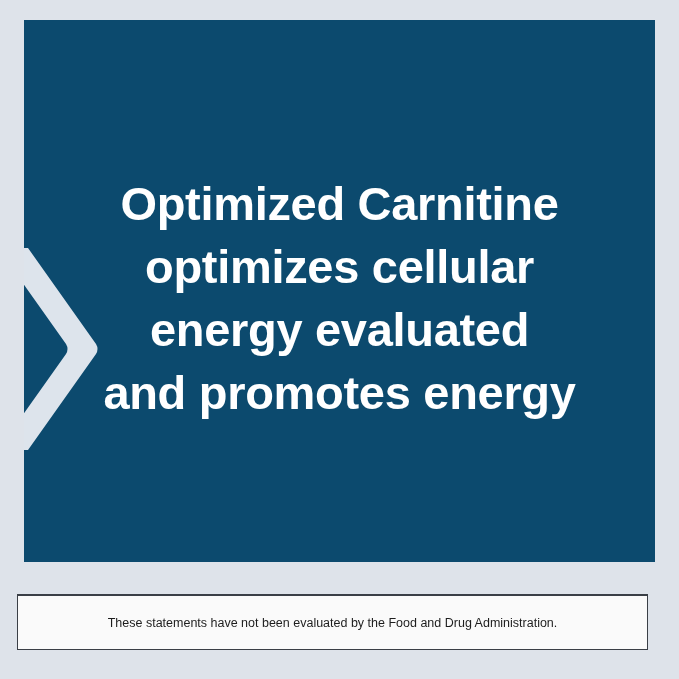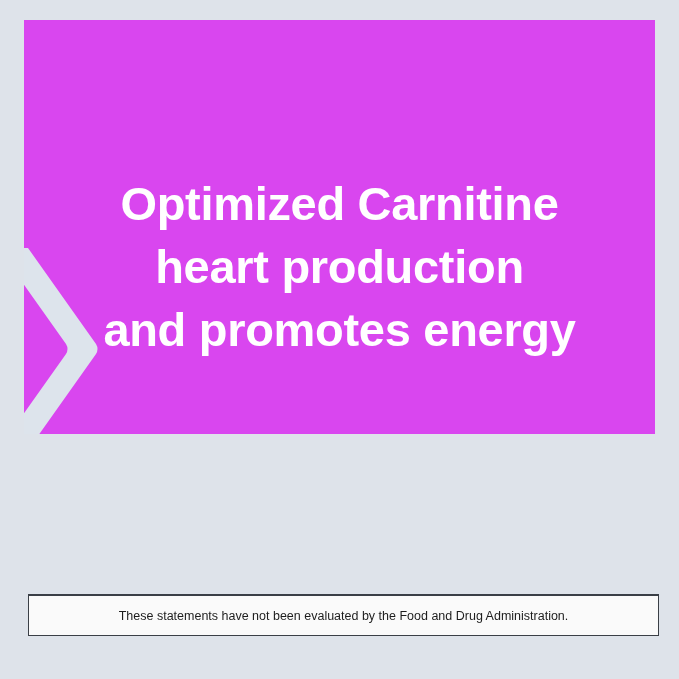--- a/index.html
+++ b/index.html
@@ -18,22 +18,22 @@
     height:679px;
     background:#dee3ea;
   }
 
   
   #hero-panel {
     position:absolute;
     left:24px;
     top:20px;
     width:631px;
-    height:414px;
-    background:#d946ef;
+    height:542px;
+    background:#0c4a6e;
     overflow:hidden;
   }
 
   
   #chevron-accent {
     position:absolute;
     left:-26px;
     top:228px;
     width:100px;
     height:202px;
@@ -53,24 +53,24 @@
     font-size:47px;
     line-height:63px;
     letter-spacing:-0.3px;
     text-rendering:optimizeLegibility;
   }
   #headline .hl-line { display:block; white-space:nowrap; }
 
   
   #disclaimer-panel {
     position:absolute;
-    left:28px;
+    left:17px;
     top:594px;
     width:631px;
-    height:42px;
+    height:56px;
     background:#fafafa;
     border:1px solid #3a3f46;
     border-top-width:2px;
     display:flex;
     align-items:center;
     justify-content:center;
   }
   #disclaimer-panel .disc-line {
     display:block;
     font-size:12.5px;
@@ -88,21 +88,22 @@
   <div id="hero-panel">
 
     <div id="chevron-accent">
       <svg viewBox="0 0 100 202" xmlns="http://www.w3.org/2000/svg" aria-hidden="true">
         <path d="M 0 0 L 30 0 L 98 96 Q 101 101 98 106 L 30 202 L 0 202 L 68 106 Q 71 101 68 96 Z" fill="#DDE4EC"></path>
       </svg>
     </div>
 
     <div id="headline">
       <span class="hl-line">Optimized Carnitine</span>
-      <span class="hl-line">heart production</span>
+      <span class="hl-line">optimizes cellular</span>
+      <span class="hl-line">energy evaluated</span>
       <span class="hl-line">and promotes energy</span>
     </div>
 
   </div>
 
   <div id="disclaimer-panel">
     <span class="disc-line">These statements have not been evaluated by the Food and Drug Administration.</span>
   </div>
 
 </div>

